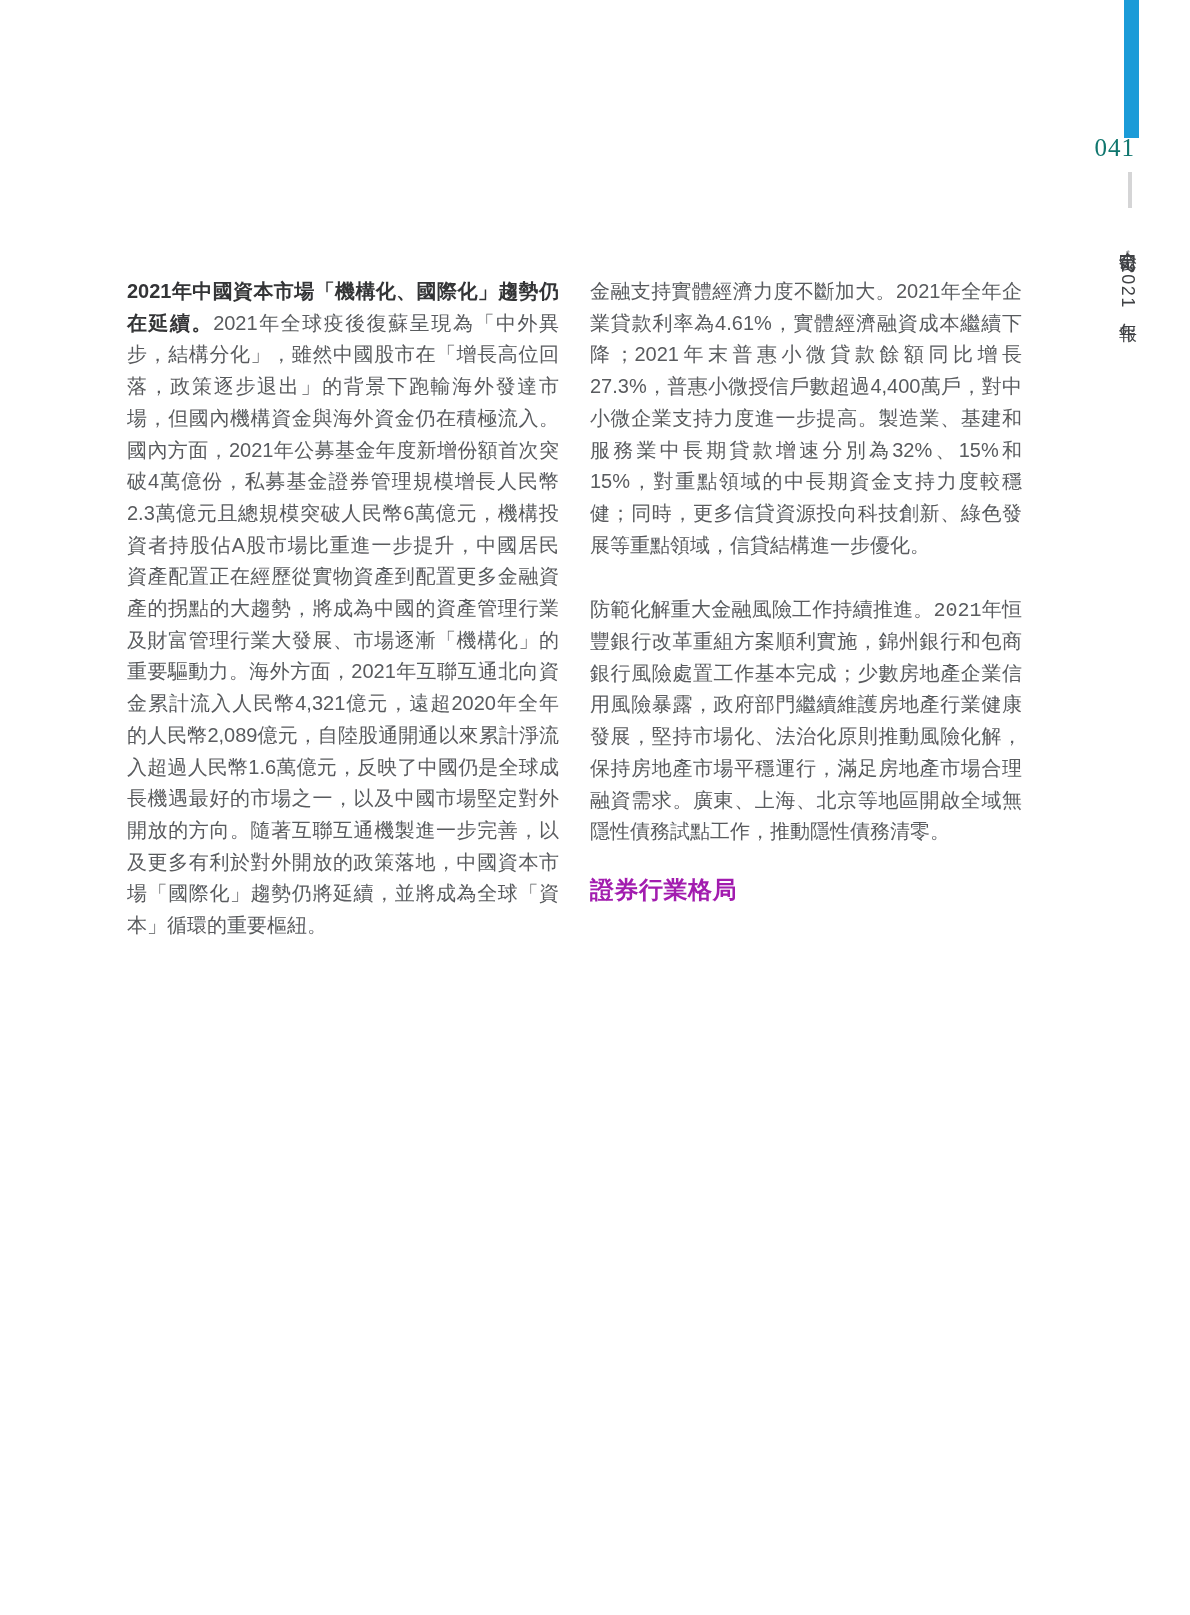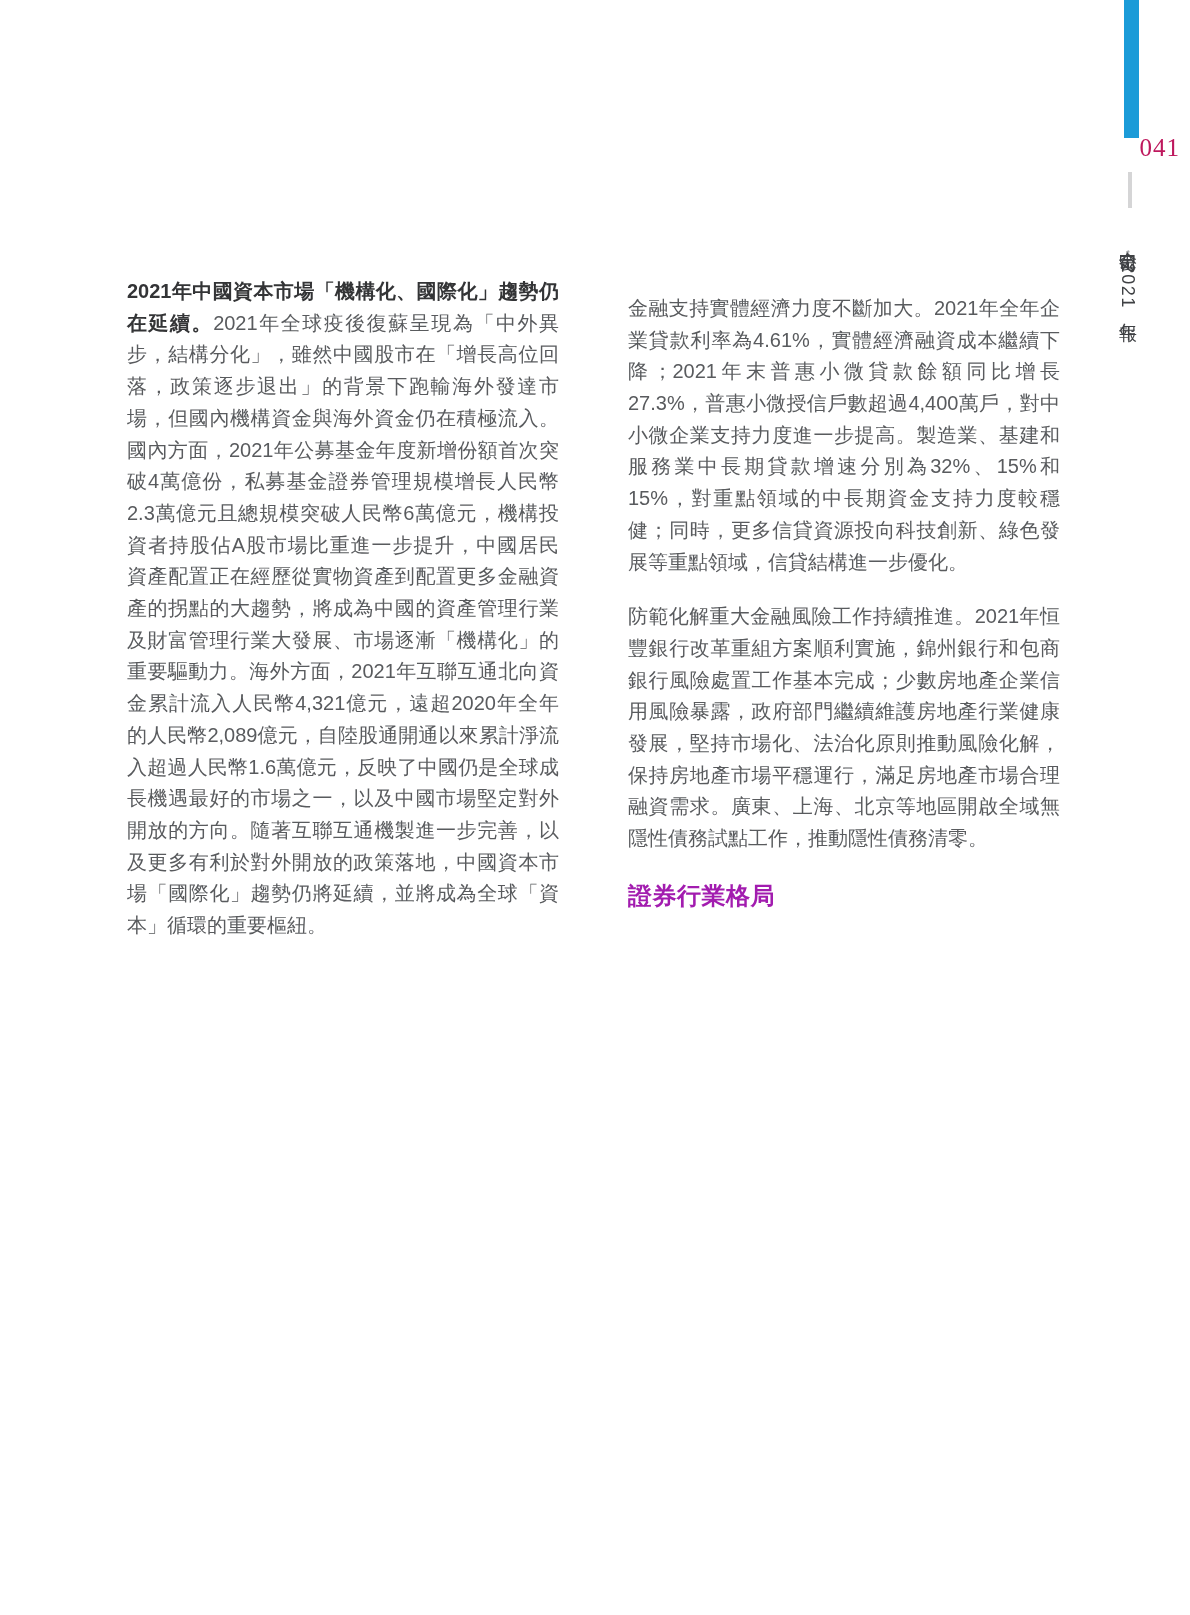--- a/index.html
+++ b/index.html
@@ -12,27 +12,27 @@
     overflow: hidden;
   }
   .accent-bar {
     position: absolute;
     left: 1124px; top: 0;
     width: 15px; height: 138px;
     background: #1b9bd8;
   }
   .page-number {
     position: absolute;
-    left: 1080px; top: 134px;
+    left: 1035px; top: 134px;
     width: 100px;
     text-align: right;
     font-family: "Liberation Serif", serif;
     font-size: 25px;
     letter-spacing: 1px;
-    color: #be185d;
+    color: #0f766e;
   }
   .page-number-rule {
     position: absolute;
     left: 1128px; top: 172px;
     width: 4px; height: 36px;
     background: #d5d5d6;
   }
   .side-caption {
     position: absolute;
     left: 1116px; top: 236px;
@@ -45,33 +45,32 @@
   .side-bullet {
     color: #a8aaad;
     font-size: 9px;
     margin: 8px 0;
   }
   .columns {
     position: absolute;
     left: 127px; top: 276px;
     width: 933px;
     display: flex;
-    gap: 69px;
-    align-items: center;
+    gap: 31px;
   }
   .col { width: 432px; }
   .para {
     margin: 0;
     font-size: 20px;
     line-height: 31.7px;
     text-align: justify;
     color: #595b5e;
     font-weight: 300;
   }
-  .para + .para { margin-top: 23px; }
+  .para + .para { margin-top: 34px; font-family: Liberation Mono, monospace; }
   .lead-bold {
     font-weight: 700;
     color: #333436;
   }
   .section-heading {
     margin: 27px 0 15px 0;
     font-size: 24px;
     line-height: 28px;
     font-weight: 700;
     letter-spacing: 0.5px;

